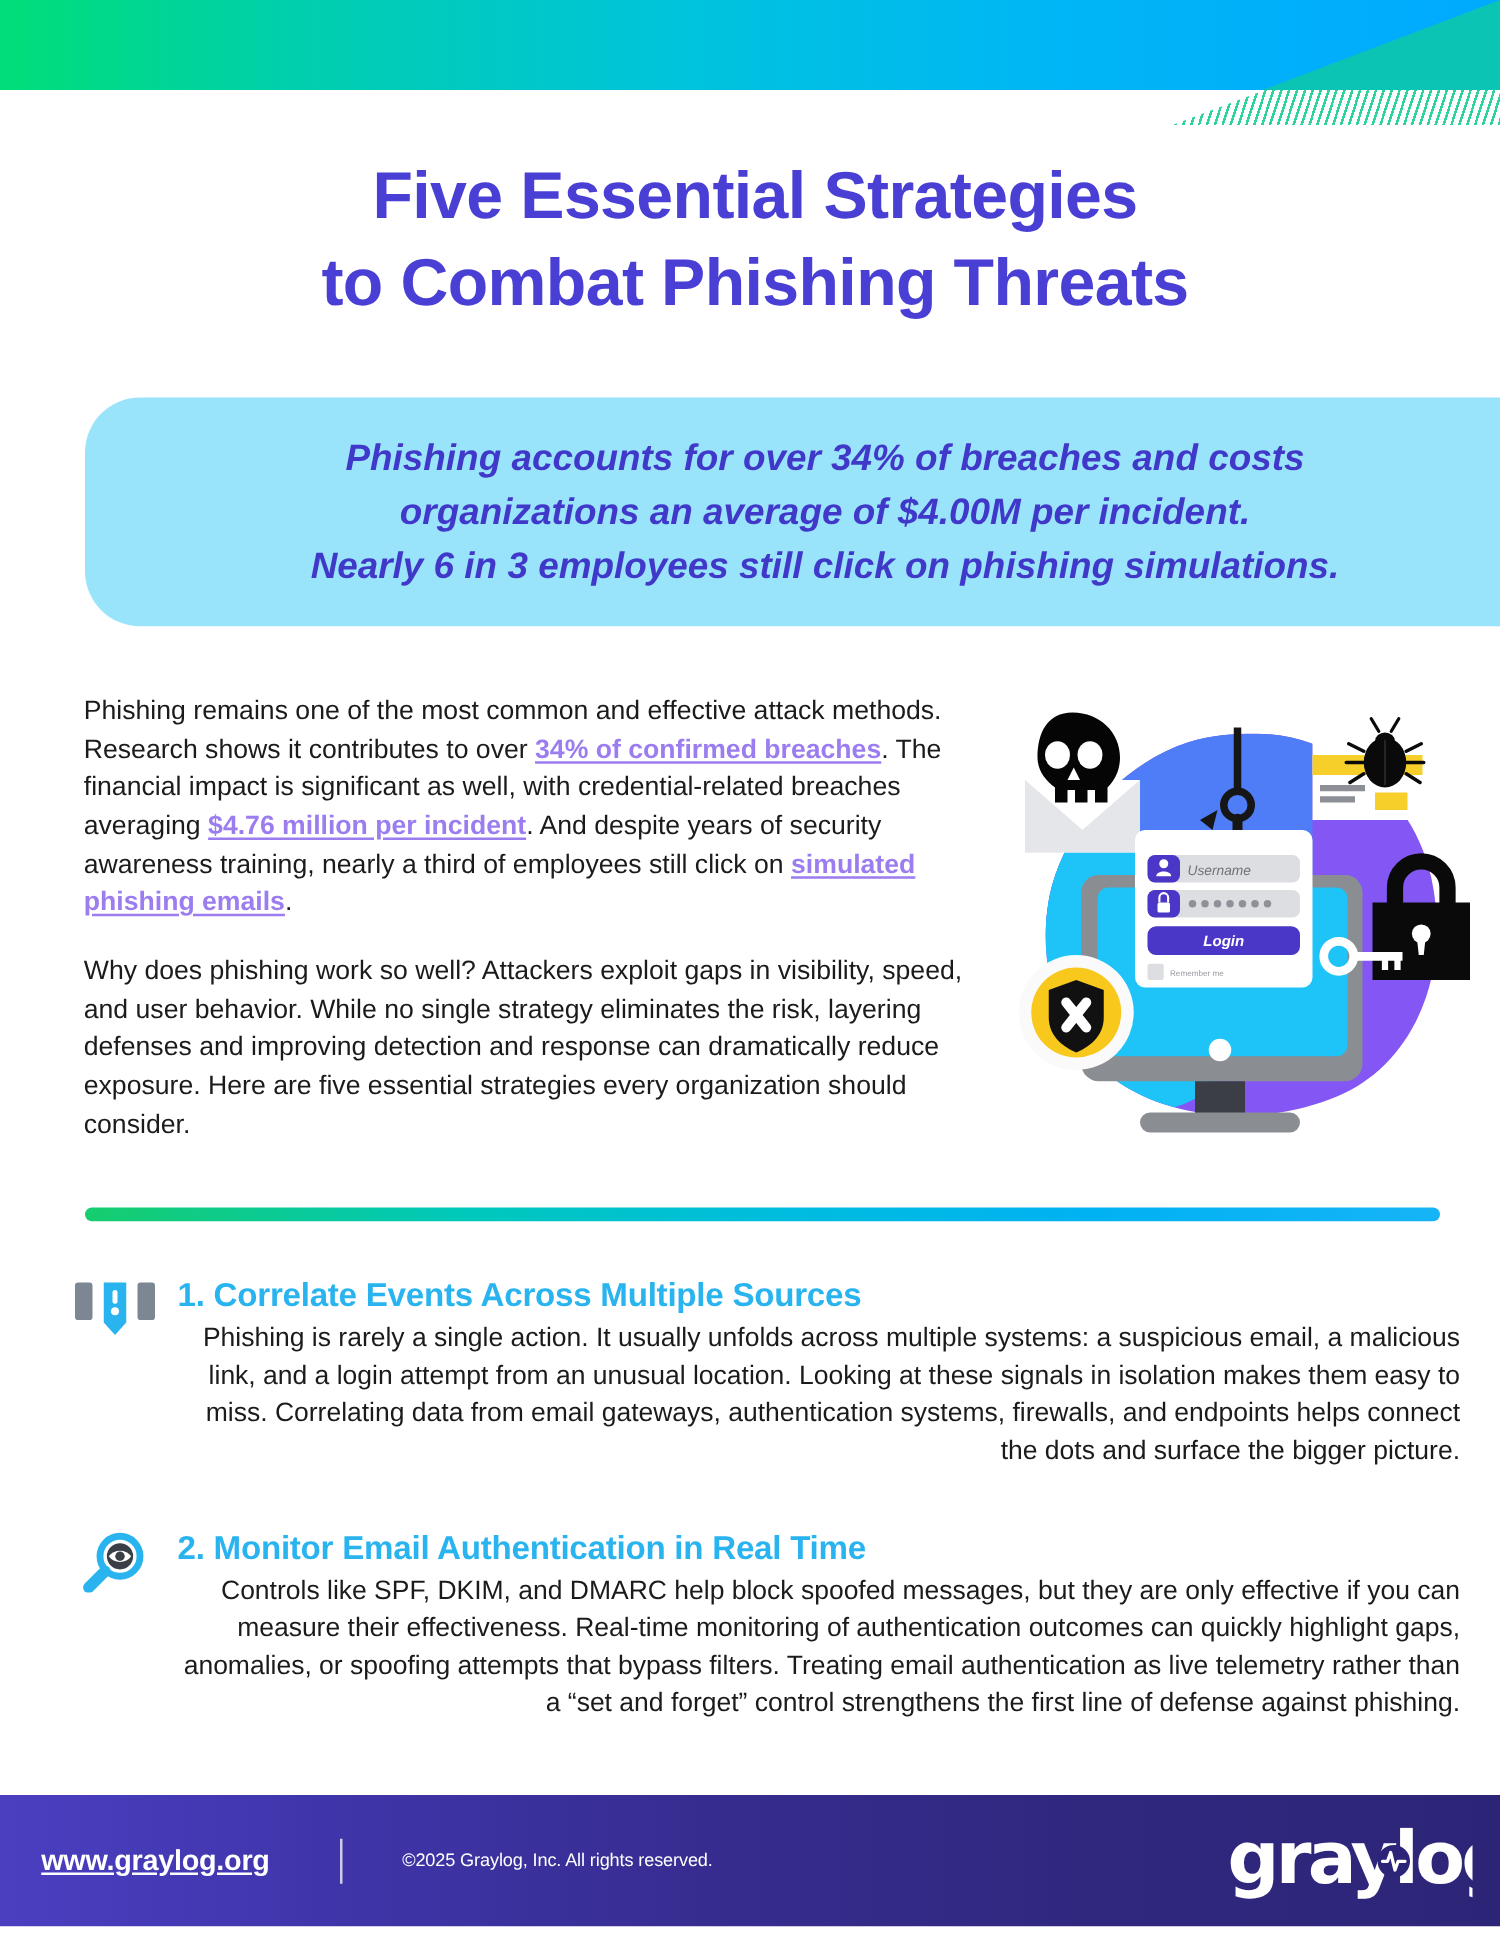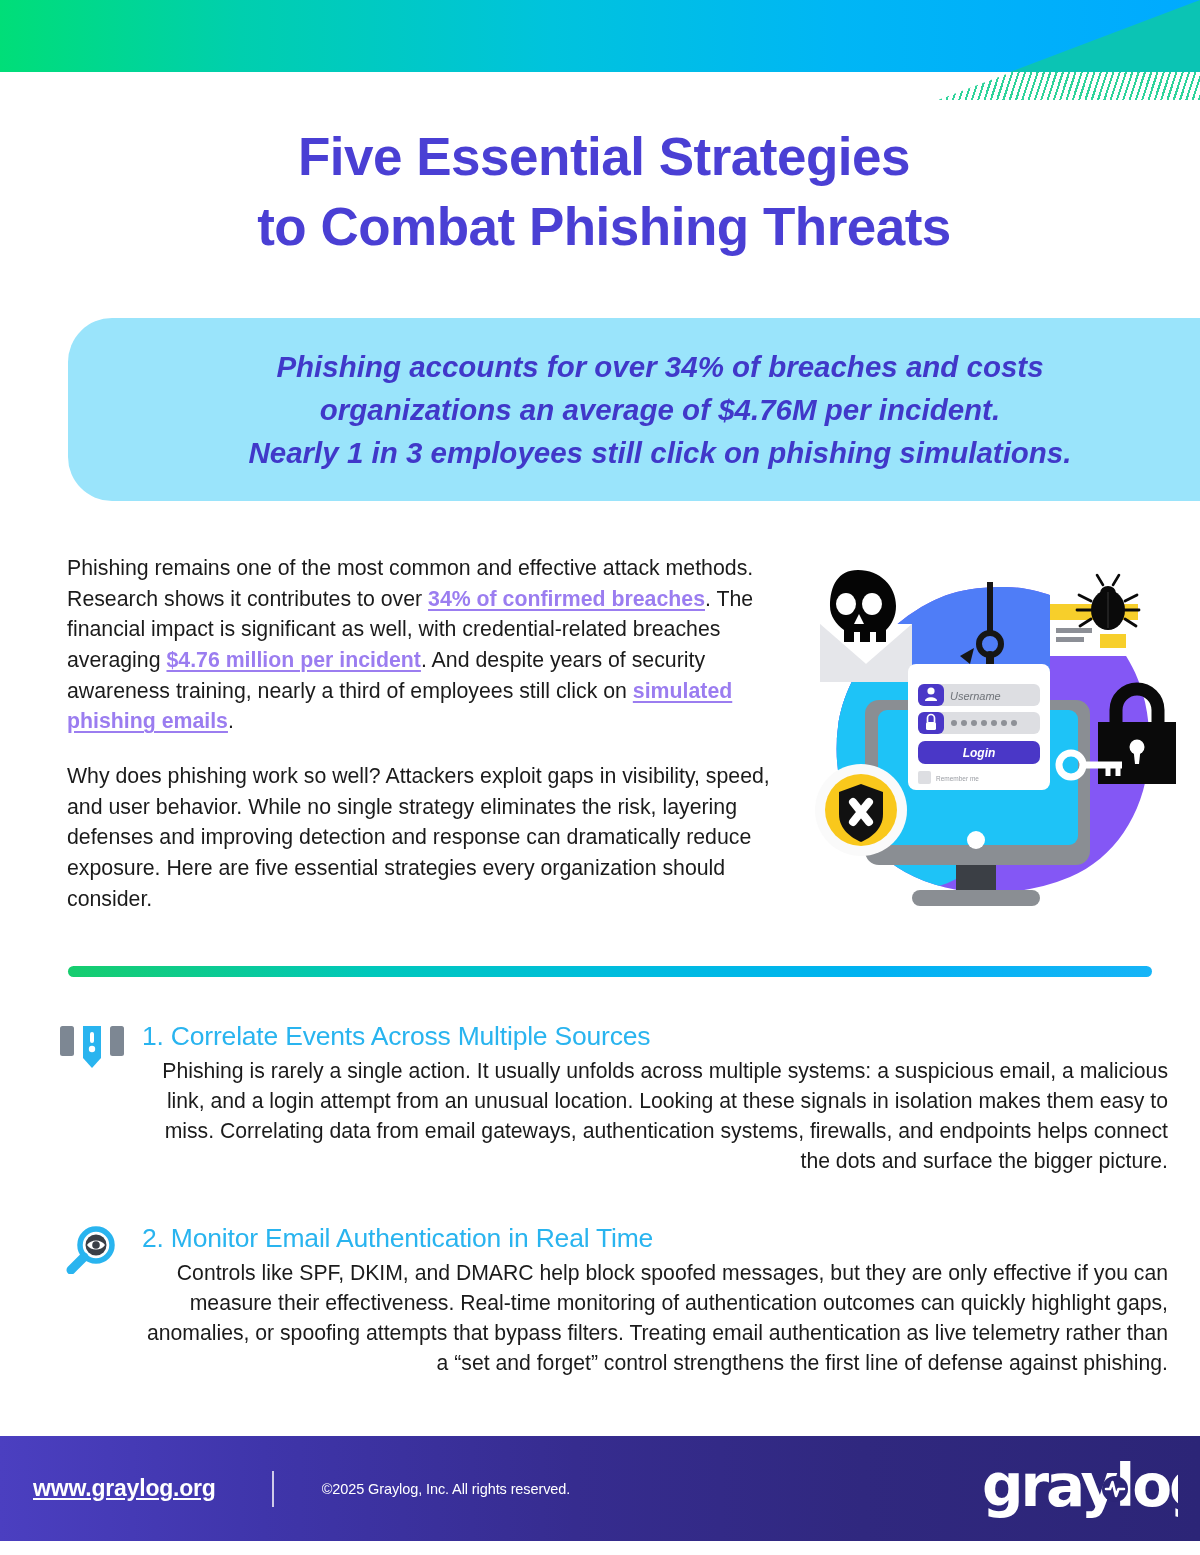--- a/index.html
+++ b/index.html
@@ -103,21 +103,21 @@
   }
   .sec-icon{
     position:absolute;left:0;top:0;width:68px;height:50px;
   }
   .sec-body{
     margin-left:84px;
   }
   .sec-heading{
     color:#29b4ef;
     font-size:26.5px;
-    font-weight:normal;
+    font-weight:bold;
     line-height:1.12;
     margin:0 0 4px 0;
     letter-spacing:-0.2px;
   }
   .sec-text{
     color:#1b1b1b;
     font-size:21.2px;
     line-height:1.42;
     margin:0;
     text-align:right;
@@ -159,22 +159,22 @@
 <div class="title-wrap">
   <h1 class="doc-title">
     <span>Five Essential Strategies</span><br>
     <span>to Combat Phishing Threats</span>
   </h1>
 </div>
 
 <div class="callout">
   <p class="callout-text">
     <span>Phishing accounts for over 34% of breaches and costs</span><br>
-    <span>organizations an average of $4.76M per incident.</span><br>
-    <span>Nearly 1 in 3 employees still click on phishing simulations.</span>
+    <span>organizations an average of $4.00M per incident.</span><br>
+    <span>Nearly 6 in 3 employees still click on phishing simulations.</span>
   </p>
 </div>
 
 <div class="intro-col">
   <p><span>Phishing remains one of the most common and effective attack methods. Research shows it contributes to over </span><a class="lnk" href="#">34% of confirmed breaches</a><span>. The financial impact is significant as well, with credential-related breaches averaging </span><a class="lnk" href="#">$4.76 million per incident</a><span>. And despite years of security awareness training, nearly a third of employees still click on </span><a class="lnk" href="#">simulated phishing emails</a><span>.</span></p>
   <p>Why does phishing work so well? Attackers exploit gaps in visibility, speed, and user behavior. While no single strategy eliminates the risk, layering defenses and improving detection and response can dramatically reduce exposure. Here are five essential strategies every organization should consider.</p>
 </div>
 
 <div class="illo">
   <svg viewBox="0 0 380 380" width="380" height="380">

